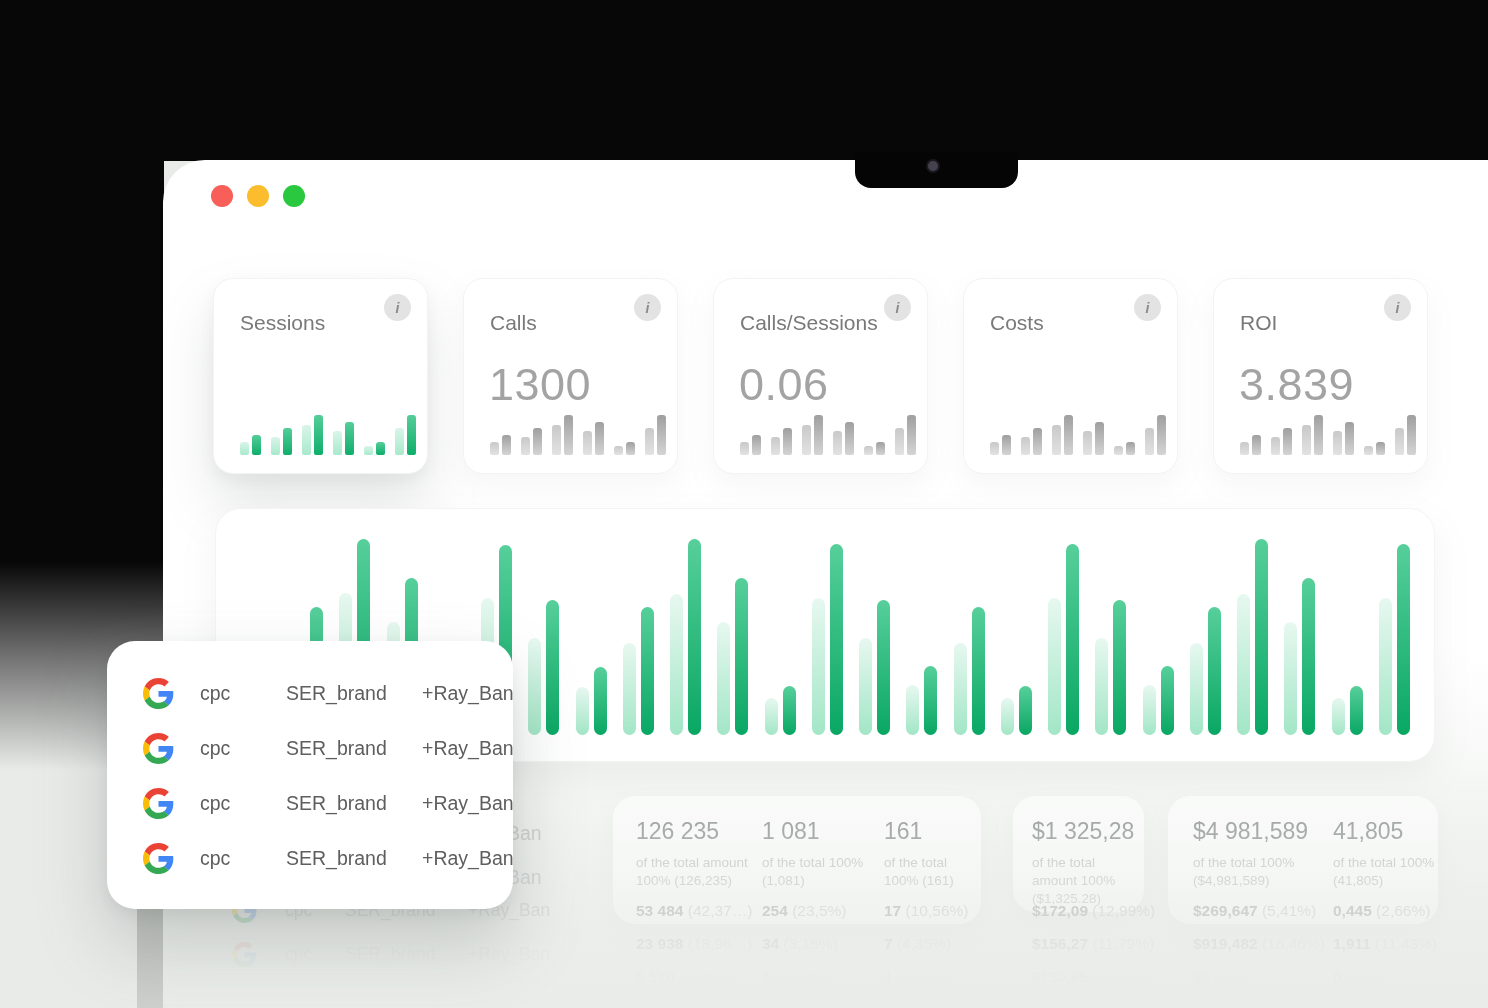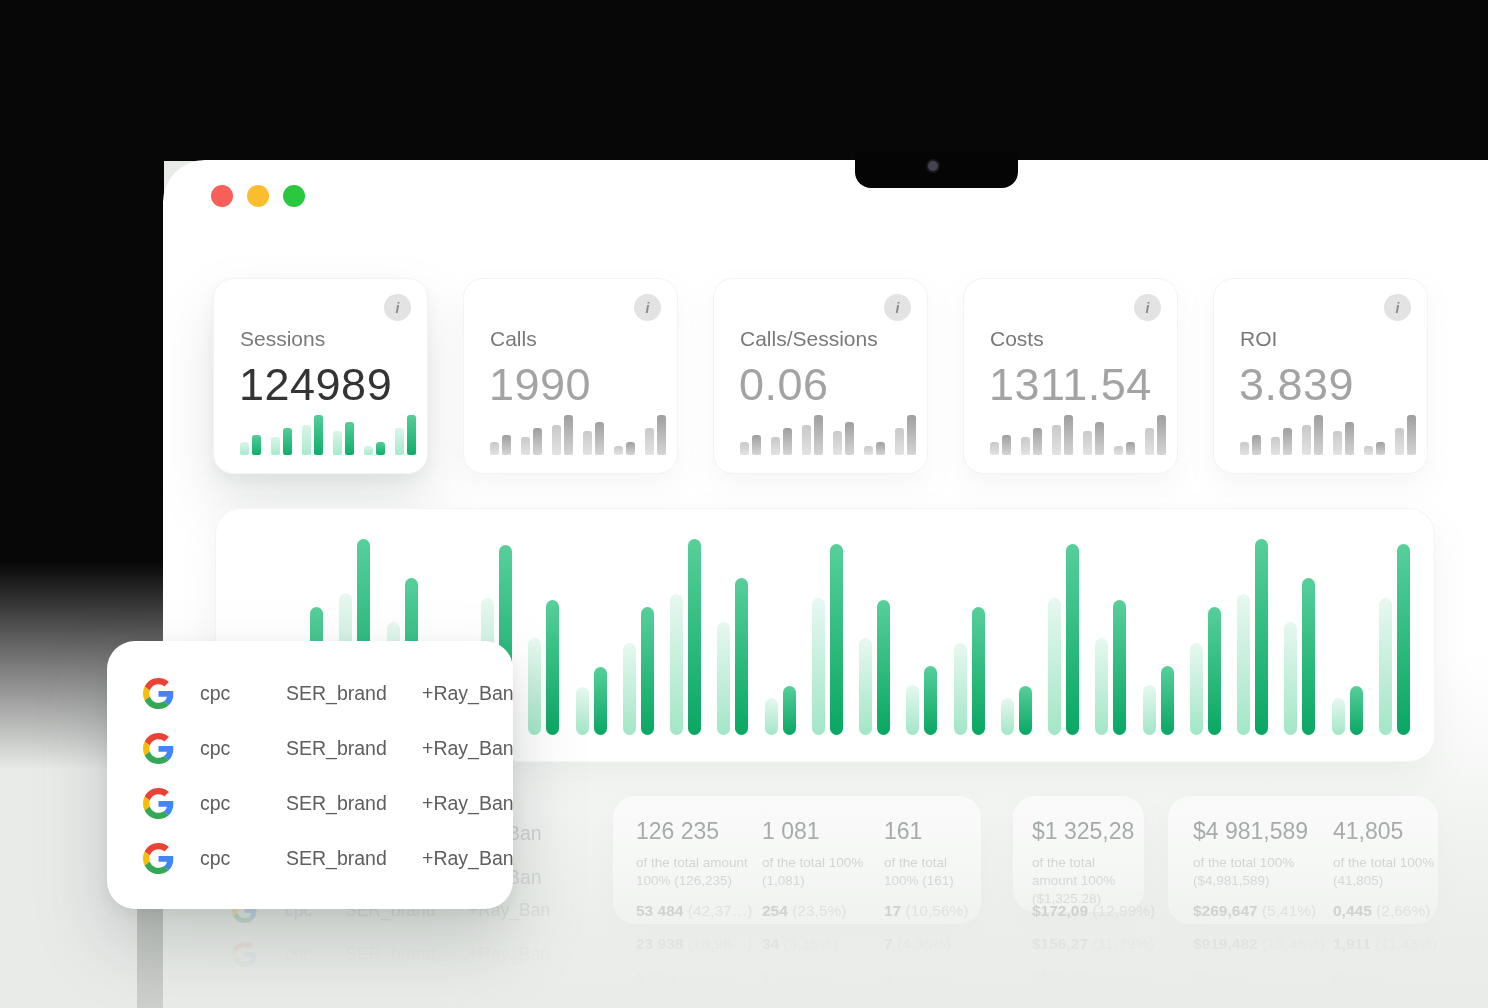--- a/index.html
+++ b/index.html
@@ -25,21 +25,21 @@
   .lights    { position:absolute; left:211px; top:185px; display:flex; gap:14px; z-index:6; }
   .light     { width:22px; height:22px; border-radius:50%; }
   
   .cards { position:absolute; left:213px; top:278px; display:flex; gap:35px; z-index:7; }
   .card  { position:relative; width:215px; height:196px; background:#fff; border-radius:20px;
            border:1px solid #f3f3f3; box-shadow:0 12px 28px rgba(125,135,130,.08); }
   .card.elevated { box-shadow:0 30px 56px rgba(115,125,120,.20), 0 6px 14px rgba(115,125,120,.08); }
   .card .info { position:absolute; top:15px; right:16px; width:27px; height:27px; border-radius:50%;
            background:#e3e3e3; color:#8b8b8b; font-size:14px; font-weight:700; font-style:italic;
            display:flex; align-items:center; justify-content:center; }
-  .card .label { position:absolute; left:26px; top:48px; font-size:21px; color:#797979; }
+  .card .label { position:absolute; left:26px; top:32px; font-size:21px; color:#797979; }
   .card .value { position:absolute; left:25px; top:80px; font-size:45px; font-weight:500;
            letter-spacing:.5px; color:#a3a3a3; }
   .card.elevated .value { color:#343434; }
   .mini { position:absolute; left:26px; bottom:18px; height:40px; display:flex; align-items:flex-end; gap:10px; }
   .grp  { display:flex; align-items:flex-end; gap:3px; }
   .mbar { width:9px; border-radius:3px 3px 2px 2px; }
   .g-light { background:linear-gradient(180deg,#d9f5e9 0%,#a8e9cc 100%); }
   .g-dark  { background:linear-gradient(180deg,#55cd99 0%,#0fae6a 100%); }
   .y-light { background:linear-gradient(180deg,#c9c9c9 0%,#e2e2e2 100%); }
   .y-dark  { background:linear-gradient(180deg,#9f9f9f 0%,#d4d4d4 100%); }
@@ -92,21 +92,20 @@
   <div class="lights">
       <div class="light" style="background: rgb(247, 95, 88);"></div>
       <div class="light" style="background: rgb(251, 189, 46);"></div>
       <div class="light" style="background: rgb(41, 200, 63);"></div>
     </div>
 
   <div class="cards">
       <div class="card elevated">
         <div class="info">i</div>
         <div class="label">Sessions</div>
-        <div class="value">124989</div>
         <div class="mini">
           <div class="grp">
             <div class="mbar g-light" style="height: 13px;"></div>
             <div class="mbar g-dark" style="height: 20px;"></div>
           </div>
           <div class="grp">
             <div class="mbar g-light" style="height: 18px;"></div>
             <div class="mbar g-dark" style="height: 27px;"></div>
           </div>
           <div class="grp">
@@ -123,21 +122,21 @@
           </div>
           <div class="grp">
             <div class="mbar g-light" style="height: 27px;"></div>
             <div class="mbar g-dark" style="height: 40px;"></div>
           </div>
         </div>
       </div>
       <div class="card">
         <div class="info">i</div>
         <div class="label">Calls</div>
-        <div class="value">1990</div>
+        <div class="value">1300</div>
         <div class="mini">
           <div class="grp">
             <div class="mbar y-light" style="height: 13px;"></div>
             <div class="mbar y-dark" style="height: 20px;"></div>
           </div>
           <div class="grp">
             <div class="mbar y-light" style="height: 18px;"></div>
             <div class="mbar y-dark" style="height: 27px;"></div>
           </div>
           <div class="grp">
@@ -185,21 +184,20 @@
           </div>
           <div class="grp">
             <div class="mbar y-light" style="height: 27px;"></div>
             <div class="mbar y-dark" style="height: 40px;"></div>
           </div>
         </div>
       </div>
       <div class="card">
         <div class="info">i</div>
         <div class="label">Costs</div>
-        <div class="value">1311.54</div>
         <div class="mini">
           <div class="grp">
             <div class="mbar y-light" style="height: 13px;"></div>
             <div class="mbar y-dark" style="height: 20px;"></div>
           </div>
           <div class="grp">
             <div class="mbar y-light" style="height: 18px;"></div>
             <div class="mbar y-dark" style="height: 27px;"></div>
           </div>
           <div class="grp">

